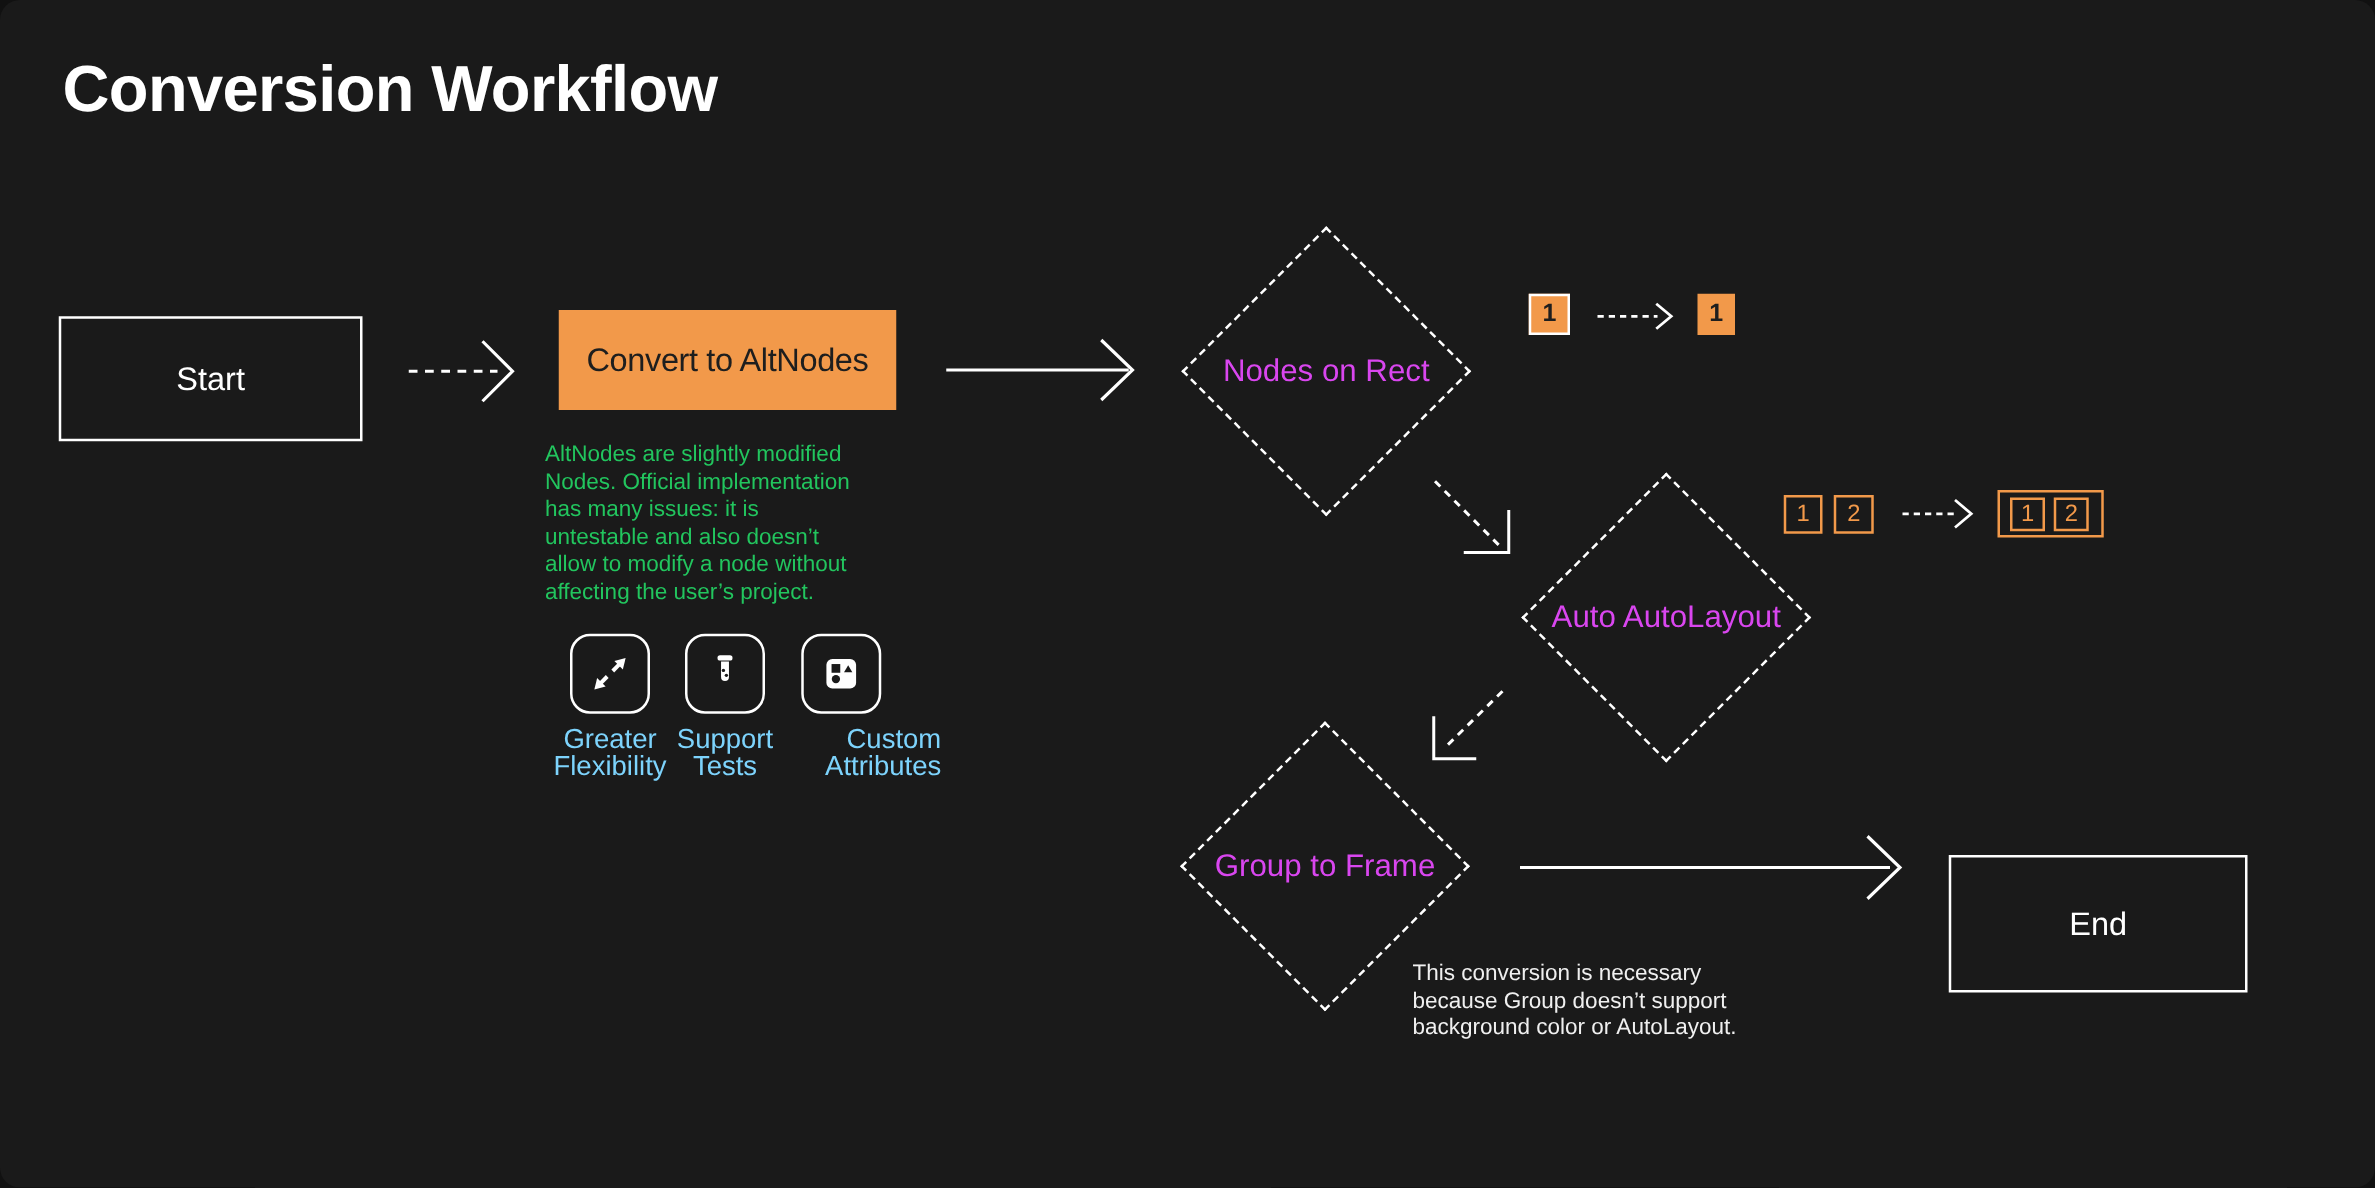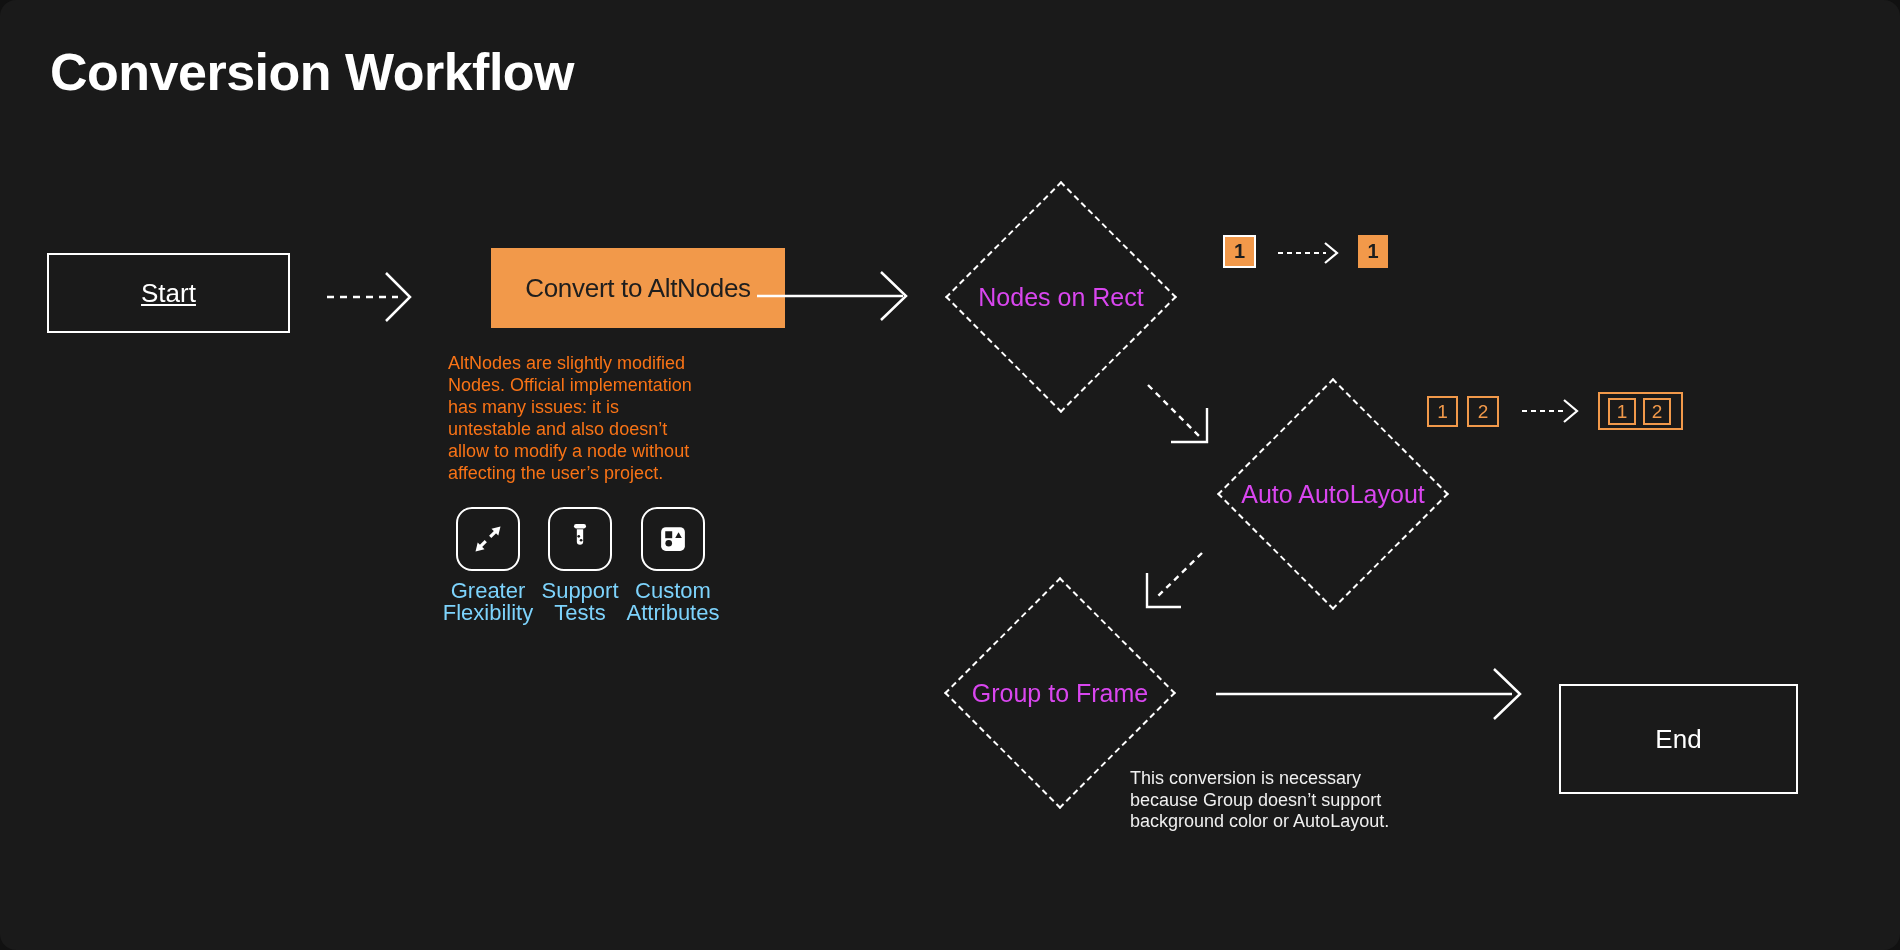--- a/index.html
+++ b/index.html
@@ -10,42 +10,42 @@
   }
   .title{
     position:absolute;left:50px;top:42px;font-size:52px;font-weight:bold;
     letter-spacing:-0.5px;color:#fff;
   }
   .term-box{
     position:absolute;border:2.5px solid #fff;display:flex;
     align-items:center;justify-content:center;font-size:26px;color:#fff;
     box-sizing:border-box;background:transparent;
   }
-  .start-box{left:47px;top:253px;width:243px;height:80px;text-decoration:underline;}
+  .start-box{left:47px;top:253px;width:243px;height:100px;}
   .end-box{left:1559px;top:684px;width:239px;height:110px;}
   .process-box{
-    position:absolute;left:447px;top:248px;width:294px;height:80px;
+    position:absolute;left:447px;top:248px;width:270px;height:80px;
     background:#F2994A;display:flex;align-items:center;justify-content:center;
-    font-size:26px;font-weight:500;color:#1e1e1e;letter-spacing:-0.3px;margin-left:44px;
+    font-size:26px;font-weight:500;color:#1e1e1e;letter-spacing:-0.3px;
   }
   .diamond{
     position:absolute;width:164px;height:164px;border:2px dashed #fff;
     transform:rotate(45deg);box-sizing:border-box;background:transparent;
   }
   .diamond-label{
     position:absolute;transform:translate(-50%,-50%);font-size:25px;
     color:#d946ef;white-space:nowrap;
   }
   .note{
     position:absolute;font-size:18px;line-height:21.5px;color:#f0f0f0;
     white-space:pre-line;
   }
   .desc{
-    position:absolute;left:448px;top:352px;font-size:18px;line-height:22px;
-    color:#f97316;white-space:pre-line;
+    position:absolute;left:436px;top:352px;font-size:18px;line-height:22px;
+    color:#22c55e;white-space:pre-line;
   }
   .icon-box{
     position:absolute;width:64px;height:64px;border:2.5px solid #fff;
     border-radius:16px;box-sizing:border-box;display:flex;align-items:center;
     justify-content:center;
   }
   .icon-label{
     position:absolute;top:580px;width:160px;text-align:center;font-size:22px;
     line-height:22px;color:#7dd3fc;white-space:pre-line;transform:translateX(-50%);
   }
@@ -103,21 +103,21 @@
       <rect x="4.5" y="4.5" width="15" height="15" rx="3" fill="#fff"></rect>
       <rect x="7.1" y="7.1" width="4.4" height="4.4" fill="#1a1a1a"></rect>
       <polygon points="13.4,11.3 15.5,7.7 17.6,11.3" fill="#1a1a1a"></polygon>
       <circle cx="9.3" cy="14.7" r="2.1" fill="#1a1a1a"></circle>
     </svg>
   </div>
   <div class="icon-label" style="left:488px;">Greater
 Flexibility</div>
   <div class="icon-label" style="left:580px;text-align:center;">Support
 Tests</div>
-  <div class="icon-label" style="left:673px;">Custom
+  <div class="icon-label" style="left:673px;text-align:right;">Custom
 Attributes</div>
 
   <div class="diamond" style="left:979px;top:215px;"></div>
   <div class="diamond-label" style="left:1061px;top:297px;">Nodes on Rect</div>
 
   <div class="diamond" style="left:1251px;top:412px;"></div>
   <div class="diamond-label" style="left:1333px;top:494px;">Auto AutoLayout</div>
 
   <div class="diamond" style="left:978px;top:611px;"></div>
   <div class="diamond-label" style="left:1060px;top:693px;">Group to Frame</div>

